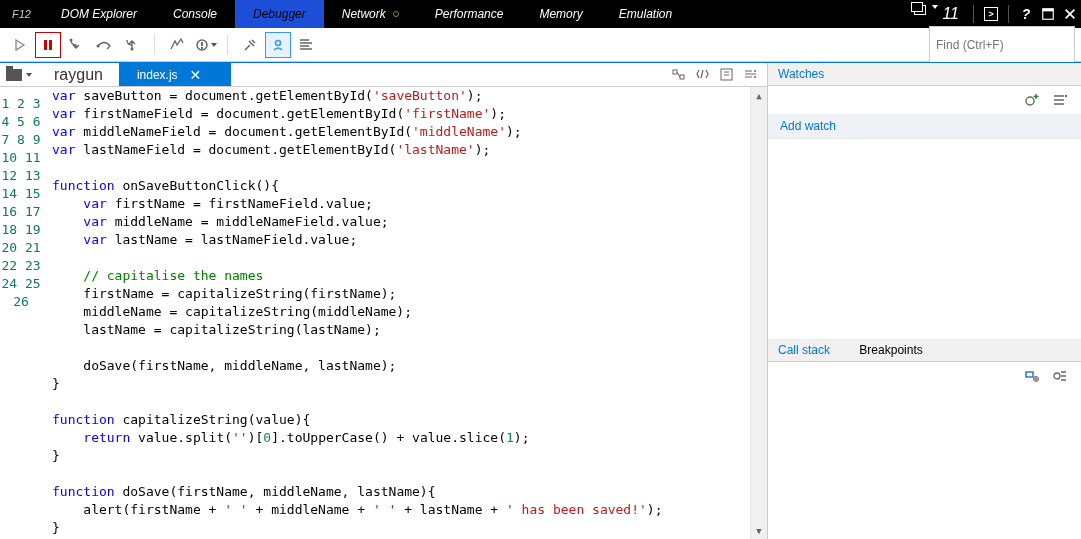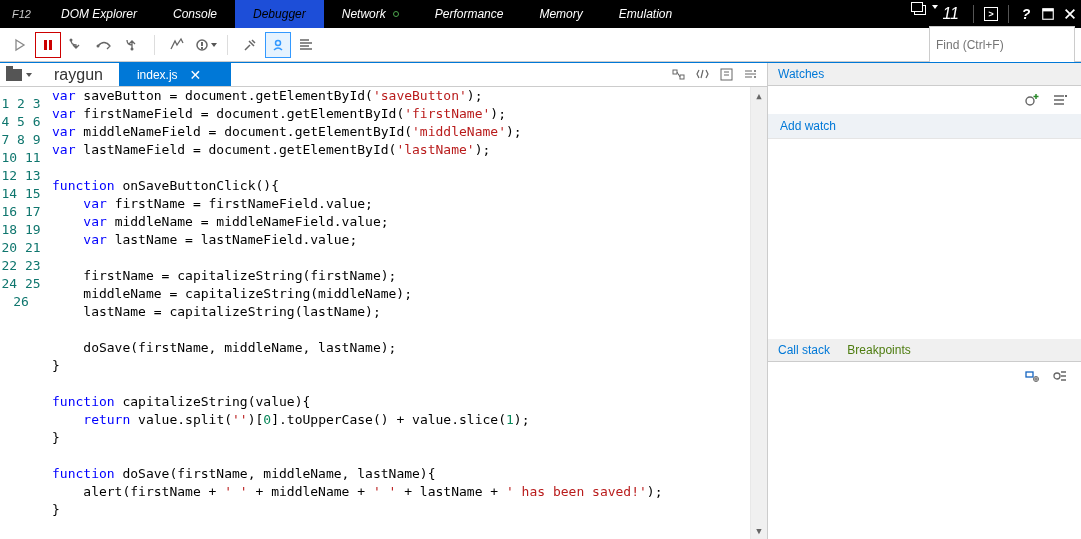--- a/index.html
+++ b/index.html
@@ -41,21 +41,21 @@
 .gutter { width: 52px; text-align: center; padding-right: 10px; color: #0f766e; background: #fff; user-select: none; flex-shrink:0;margin-top:8px;}
 .code-lines { flex: 1; white-space: pre; overflow-x: hidden; color: #000; }
 .kw { color: #0000ff; }
 .str { color: #b91c1c; }
 .num { color: #09885a; }
 .cmt { color: #008000; }
 .scrollbar-v { width: 17px; background: #f0f0f0; display:flex;flex-direction:column;align-items:center; border-left:1px solid #e8e8e8;}
 .sb-arrow{height:17px;width:100%;display:flex;align-items:center;justify-content:center;color:#666;font-size:9px;}
 .right-pane { width: 314px; border-left: 1px solid #ccc; display: flex; flex-direction: column; }
 .panel-head { background: #f0f0f0; border-bottom: 1px solid #ccc; padding: 4px 10px; font-size: 12px; color: #0078d7; }
-.panel-head .dim { color: #4d7c0f; margin-left: 14px; }
+.panel-head .dim { color: #000000; margin-left: 26px; }
 .panel-icons-row { height:28px; display:flex; justify-content:flex-end; align-items:center; gap:6px; padding-right:10px;}
 .add-watch-row { background: #eef2f6; padding: 5px 12px; font-size: 12px; color: #0078d7; cursor: text; border-bottom:1px solid #e5e5e5;}
 .watch-body { flex: 1; background:#fff; }
 .callstack-sec { flex:1; display:flex; flex-direction:column;}
 .callstack-body { flex:1; background:#fff;}
 svg { display:block; }
 </style>
 </head>
 <body>
 
@@ -246,20 +246,21 @@
       <div class="code-lines" id="codelines"><span class="kw">var </span>saveButton = document.getElementById(<span class="str">'saveButton'</span>);
 <span class="kw">var </span>firstNameField = document.getElementById(<span class="str">'firstName'</span>);
 <span class="kw">var </span>middleNameField = document.getElementById(<span class="str">'middleName'</span>);
 <span class="kw">var </span>lastNameField = document.getElementById(<span class="str">'lastName'</span>);
 
 <span class="kw">function </span>onSaveButtonClick(){
     <span class="kw">var </span>firstName = firstNameField.value;
     <span class="kw">var </span>middleName = middleNameField.value;
     <span class="kw">var </span>lastName = lastNameField.value;
 
+    <span class="cmt">// capitalise the names</span>
     firstName = capitalizeString(firstName);
     middleName = capitalizeString(middleName);
     lastName = capitalizeString(lastName);
 
     doSave(firstName, middleName, lastName);
 }
 
 <span class="kw">function </span>capitalizeString(value){
     <span class="kw">return </span>value.split(<span class="str">''</span>)[<span class="num">0</span>].toUpperCase() + value.slice(<span class="num">1</span>);
 }

